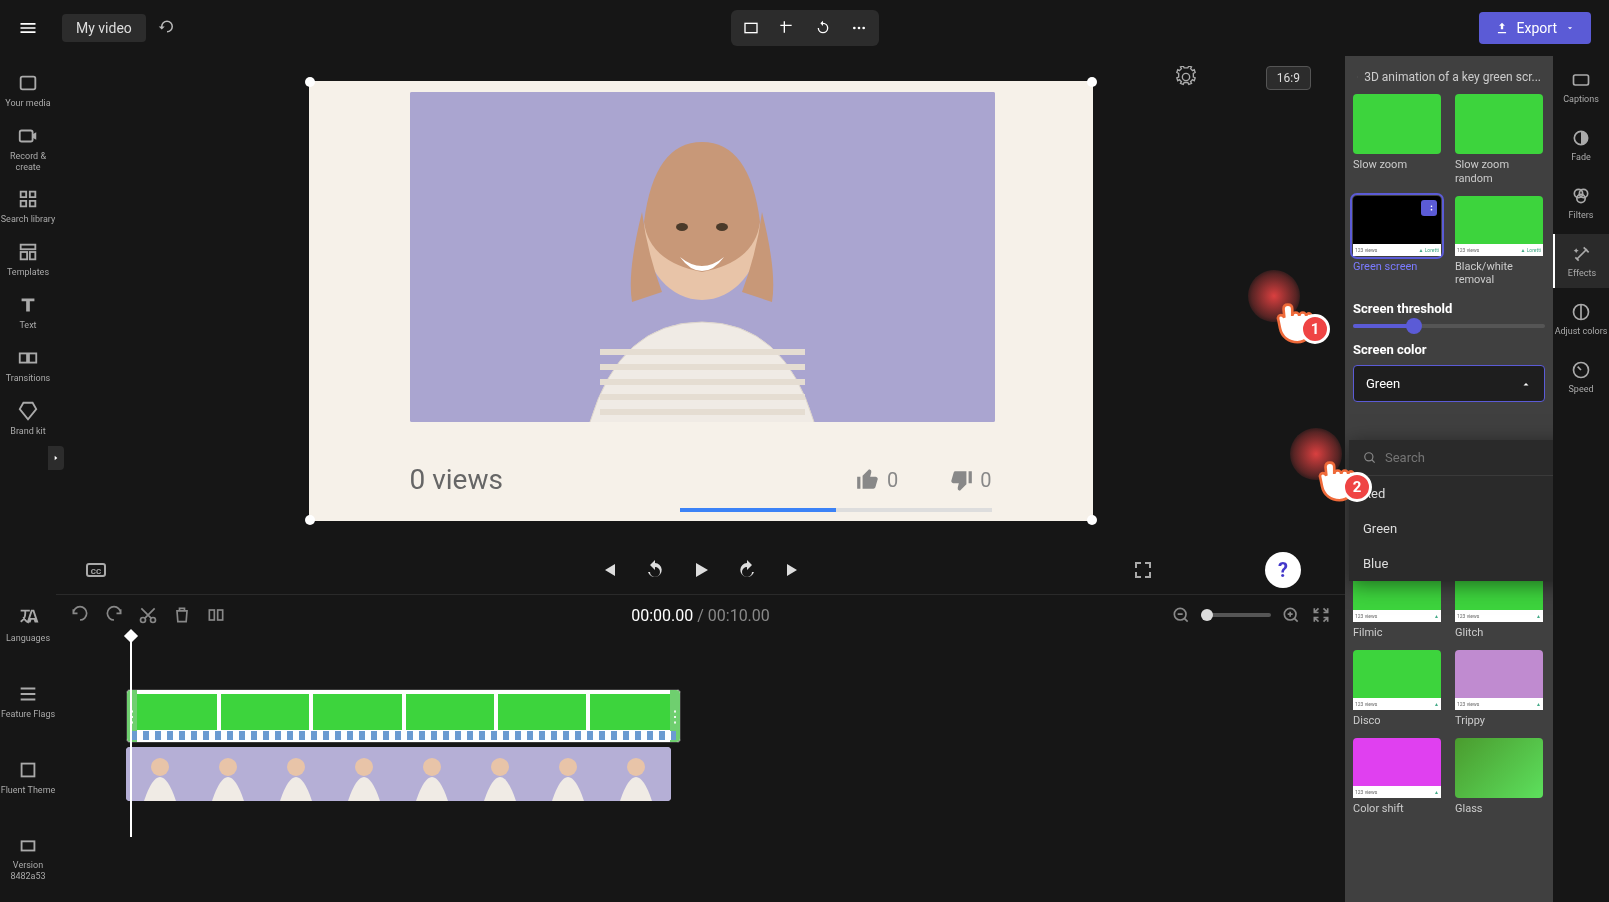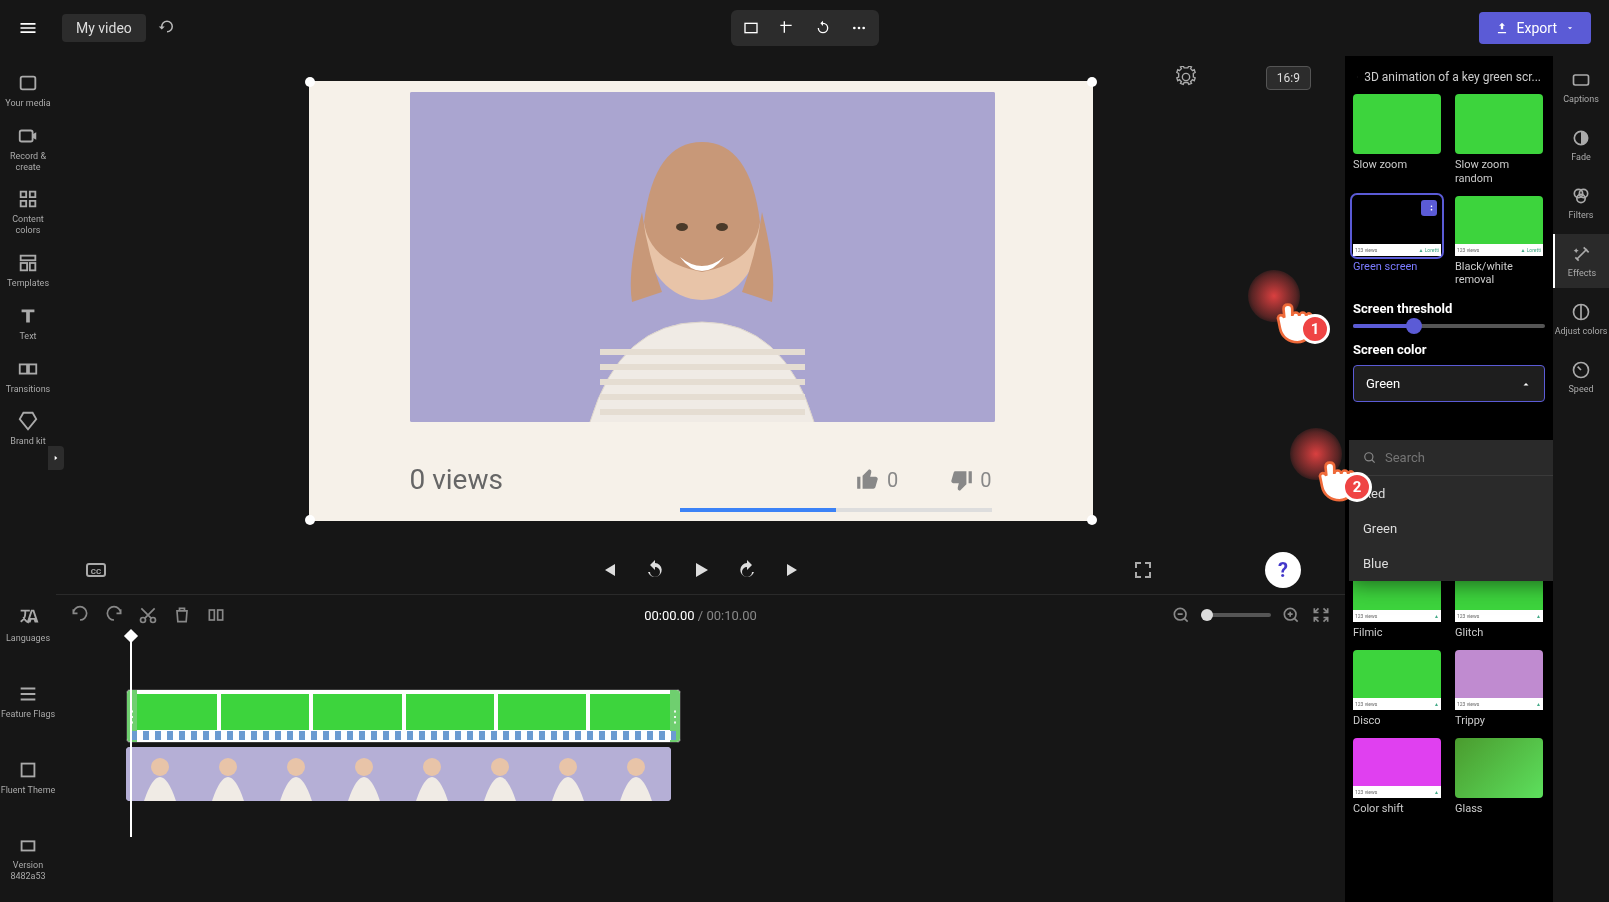--- a/index.html
+++ b/index.html
@@ -45,21 +45,21 @@
 .playback-bar { display: flex; align-items: center; gap: 22px; justify-content: center; padding: 10px 0; height: 48px; position: relative; }
 .pb-btn { width: 24px; height: 24px; cursor: pointer; display: flex; align-items: center; color: #ddd; font-weight: bold; }
 .cc-left { position: absolute; left: 28px; color: #aaa; }
 .fs-right { position: absolute; right: 190px; color: #aaa; }
 .help-bubble { position: absolute; right: 44px; bottom: 6px; width: 36px; height: 36px; border-radius: 50%; background: #fff; color: #4338ca; display: flex; align-items: center; justify-content: center; font-weight: 700; font-size: 20px; cursor: pointer; }
 
 
 .timeline-area { flex: 1; background: #161616; border-top: 1px solid #2a2a2a; position: relative; }
 .tl-tools { display: flex; align-items: center; gap: 14px; padding: 6px 14px; height: 40px; position: relative; }
 .tl-tool { width: 20px; height: 20px; color: #888; cursor: pointer; }
-.tl-time { position: absolute; left: 50%; transform: translateX(-50%); font-size: 13px; color: #fff; text-align: right; }
+.tl-time { position: absolute; left: 50%; transform: translateX(-50%); font-size: 16px; color: #fff; text-align: right; }
 .tl-time .dur { color: #888; }
 .tl-zoom { position: absolute; right: 14px; display: flex; align-items: center; gap: 10px; }
 .tl-zoom-slider { width: 70px; height: 4px; background: #555; border-radius: 2px; position: relative; }
 .tl-zoom-thumb { position: absolute; left: 0; top: -4px; width: 12px; height: 12px; border-radius: 50%; background: #ddd; }
 
 .ruler { height: 24px; position: relative; margin-left: 70px; }
 .ruler-tick { position: absolute; top: 0; font-size: 10px; color: #888; }
 .ruler-tick::before { content: ''; position: absolute; left: 0; top: -2px; width: 1px; height: 6px; background: #555; }
 .playhead { position: absolute; left: 70px; top: 36px; width: 10px; height: 10px; background: #fff; transform: rotate(45deg); z-index: 5; }
 .playhead-line { position: absolute; left: 74px; top: 42px; width: 2px; height: 200px; background: #fff; z-index: 5; }
@@ -69,21 +69,21 @@
 .clip { position: absolute; top: 0; height: 100%; border-radius: 4px; overflow: hidden; display: flex; }
 .clip-green { background: #fff; border: 1px solid #3a3a3a; width: 555px; }
 .clip-green .seg { flex: 1; margin: 4px 2px 12px; background: #3dd43d; }
 .clip-green::after { content: ''; position: absolute; left: 4px; right: 4px; bottom: 2px; height: 9px; background: repeating-linear-gradient(90deg,#6b9bd1 0 6px,#fff 6px 12px); }
 .clip-handle-l, .clip-handle-r { position: absolute; top: 0; width: 10px; height: 100%; background: #6fcf6f; display: flex; align-items: center; justify-content: center; }
 .clip-handle-l { left: 0; border-radius: 4px 0 0 4px; }
 .clip-handle-r { right: 0; border-radius: 0 4px 4px 0; }
 .clip-video { width: 545px; background: #b5afd6; display: flex; }
 
 
-.effects-panel { width: 208px; background: #000000; padding: 8px; overflow-y: auto; position: relative; }
+.effects-panel { width: 208px; background: #404040; padding: 8px; overflow-y: auto; position: relative; }
 .panel-title { font-size: 12px; color: #ccc; padding: 6px 4px 10px; display: flex; gap: 6px; align-items: center; white-space: nowrap; overflow: hidden; text-overflow: ellipsis; }
 .effect-grid { display: grid; grid-template-columns: 1fr 1fr; gap: 10px 12px; }
 .fx-item { cursor: pointer; }
 .fx-thumb { width: 88px; height: 60px; border-radius: 4px; background: #3dd43d; position: relative; }
 .fx-thumb.selected { outline: 2px solid #5b5bd6; outline-offset: 1px; }
 .fx-thumb.dark { background: #000; }
 .fx-thumb.purple { background: #c08bd0; }
 .fx-thumb.magenta { background: #e040f0; }
 .fx-thumb.grad { background: linear-gradient(135deg,#4a9b2e,#5de05d); }
 .fx-footer { position: absolute; bottom: 0; left: 0; right: 0; height: 12px; background: #fff; display: flex; font-size: 5px; align-items: center; }
@@ -183,21 +183,21 @@
         <svg viewBox="0 0 24 24">
           <rect x="3" y="6" width="14" height="12" rx="2" fill="none" stroke="currentColor" stroke-width="2"></rect>
           <path d="M17 10l4-2v8l-4-2z"></path>
         </svg>
         <span>Record &amp; create</span>
       </div>
     <div class="sb-item">
         <svg viewBox="0 0 24 24">
           <path d="M4 4h6v6H4zm10 0h6v6h-6zM4 14h6v6H4zm10 0h6v6h-6z" fill="none" stroke="currentColor" stroke-width="2"></path>
         </svg>
-        <span>Content colors</span>
+        <span>Search library</span>
       </div>
     <div class="sb-item">
         <svg viewBox="0 0 24 24">
           <rect x="4" y="4" width="16" height="5" fill="none" stroke="currentColor" stroke-width="2"></rect>
           <rect x="4" y="12" width="7" height="8" fill="none" stroke="currentColor" stroke-width="2"></rect>
           <rect x="14" y="12" width="6" height="8" fill="none" stroke="currentColor" stroke-width="2"></rect>
         </svg>
         <span>Templates</span>
       </div>
     <div class="sb-item">

